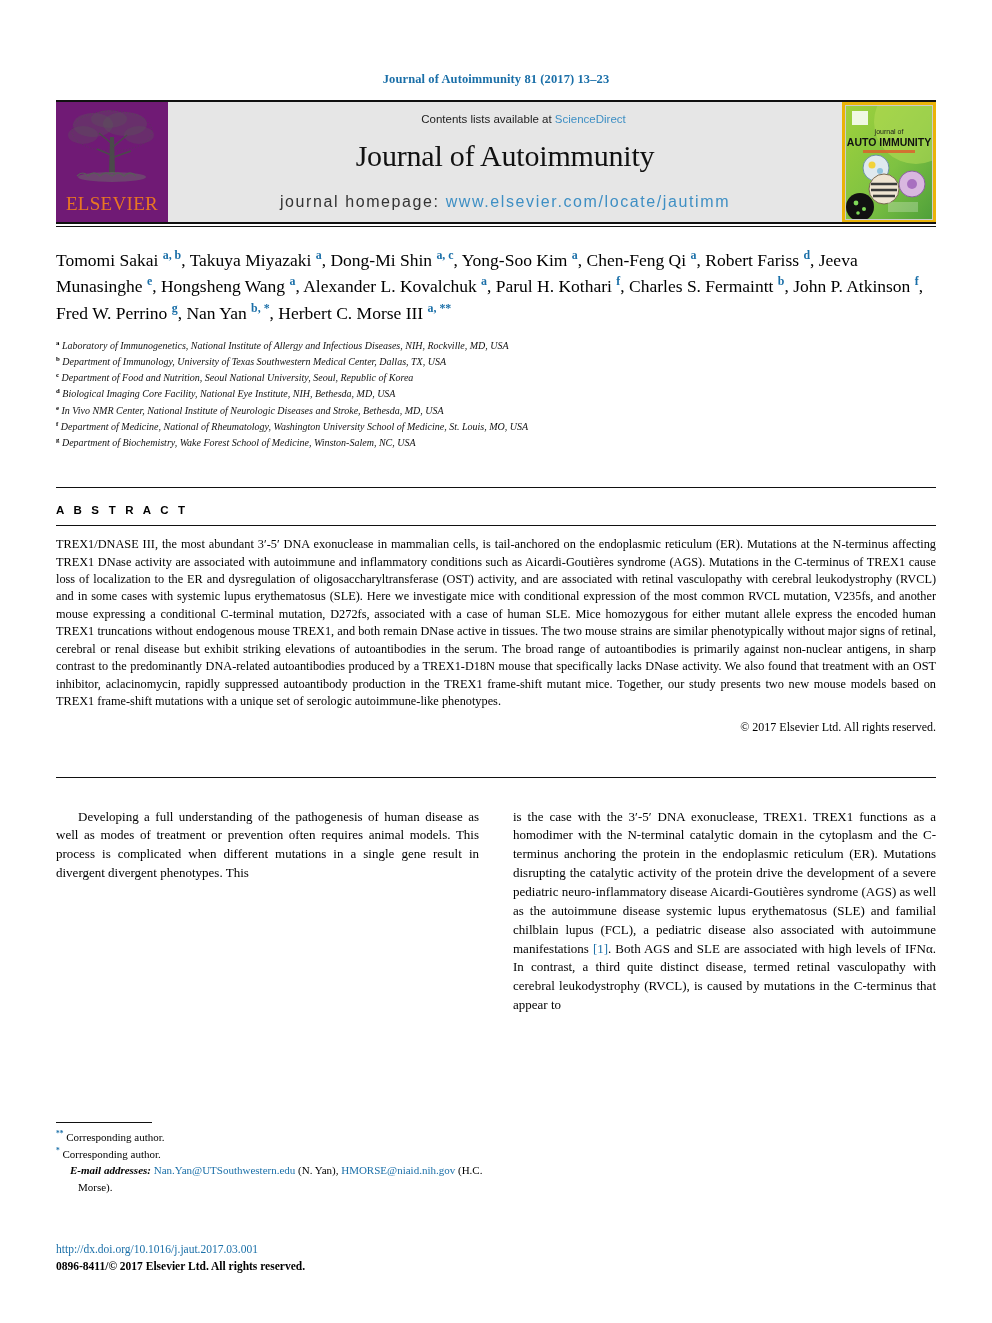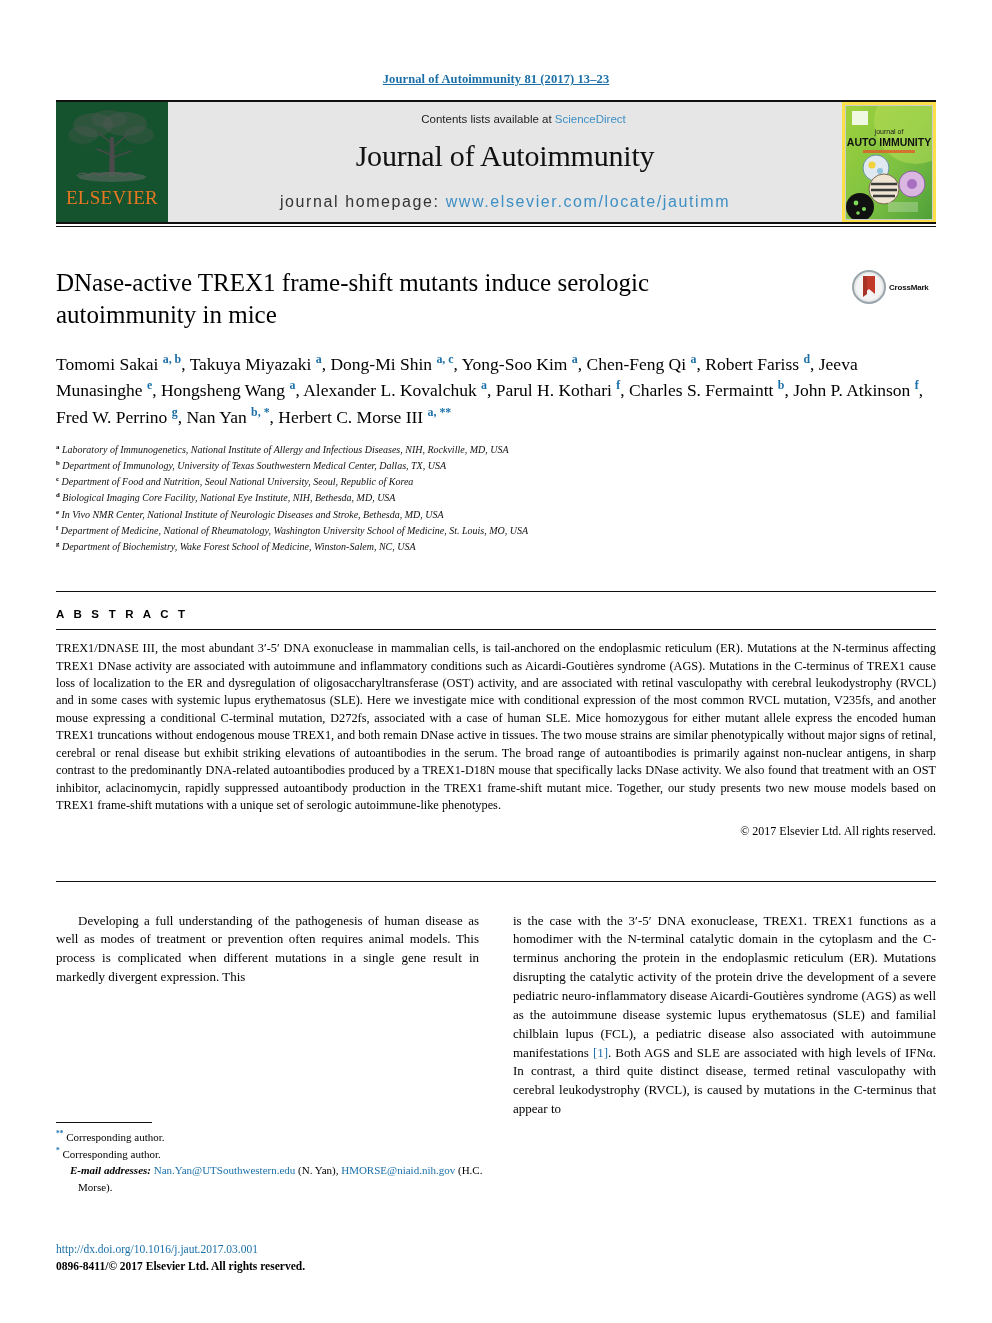--- a/index.html
+++ b/index.html
@@ -24,40 +24,40 @@
 
   
   .running-head {
     text-align: center;
     font-family: "Liberation Serif", serif;
     font-size: 12.5px;
     font-weight: bold;
     color: #1a6fa8;
     padding-top: 72px;
     letter-spacing: 0.1px;
-    text-decoration: underline;
   }
 
   
   .masthead {
     margin: 13px 56px 0 56px;
     border-top: 2.5px solid #111;
     display: flex;
     align-items: stretch;
     height: 120px;
   }
   .elsevier-logo {
     width: 112px;
     flex: 0 0 112px;
     padding-top: 5px;
     display: flex;
     flex-direction: column;
     align-items: center;
     justify-content: flex-start;
-    background: #14532d;
+    background: #701a75;
+    gap: 6px;
   }
   .tree-svg { display:block; }
   .elsevier-word {
     font-family: "Liberation Serif", serif;
     font-size: 19px;
     letter-spacing: 0.3px;
     color: #E87722;
     font-weight: normal;
     margin-top: -2px;
   }
@@ -92,21 +92,21 @@
     font-size: 16px;
     letter-spacing: 1.6px;
     margin-top: 20px;
     color: #333;
   }
   .homepage-line .url { color: #3e8fc4; }
   .cover-thumb {
     width: 94px;
     flex: 0 0 94px;
     position: relative;
-    background: #fde047;
+    background: #eab308;
     display: flex;
     align-items: center;
     justify-content: center;
   }
   .cover-inner {
     width: 86px;
     height: 113px;
     position: relative;
     overflow: hidden;
     border: 1px solid #ccc;
@@ -366,32 +366,20 @@
           <circle cx="12" cy="107" r="1.8" fill="#7ed957"></circle>
           <rect x="42" y="96" width="30" height="10" fill="#ffffff" opacity="0.25"></rect>
         </svg>
       </div>
     </div>
   </div>
 
   <div class="rule-bottom"></div>
   <div class="rule-thin"></div>
 
-  <div class="title-block">
-    <h1 class="article-title">DNase-active TREX1 frame-shift mutants induce serologic autoimmunity in mice</h1>
-    <div class="crossmark">
-      <svg width="34" height="34" viewBox="0 0 34 34">
-        <circle cx="17" cy="17" r="16" fill="#e9e9e9" stroke="#9aa5ab" stroke-width="2"></circle>
-        <circle cx="17" cy="17" r="13" fill="#f4f4f4"></circle>
-        <path d="M11 6 h12 v18 l-6 -5 l-6 5 Z" fill="#c1392b"></path>
-        <path d="M11 6 h4 v18 l-4 3 Z" fill="#a83226"></path>
-      </svg>
-      <span class="crossmark-text">CrossMark</span>
-    </div>
-  </div>
 
   <div class="authors">Tomomi Sakai <sup>a, b</sup>, Takuya Miyazaki <sup>a</sup>, Dong-Mi Shin <sup>a, c</sup>, Yong-Soo Kim <sup>a</sup>, Chen-Feng Qi <sup>a</sup>, Robert Fariss <sup>d</sup>, Jeeva Munasinghe <sup>e</sup>, Hongsheng Wang <sup>a</sup>, Alexander L. Kovalchuk <sup>a</sup>, Parul H. Kothari <sup>f</sup>, Charles S. Fermaintt <sup>b</sup>, John P. Atkinson <sup>f</sup>, Fred W. Perrino <sup>g</sup>, Nan Yan <sup>b, *</sup>, Herbert C. Morse III <sup>a, **</sup></div>
 
   <div class="affs">
     <div class="aff"><sup>a</sup> <span>Laboratory of Immunogenetics, National Institute of Allergy and Infectious Diseases, NIH, Rockville, MD, USA</span></div>
     <div class="aff"><sup>b</sup> <span>Department of Immunology, University of Texas Southwestern Medical Center, Dallas, TX, USA</span></div>
     <div class="aff"><sup>c</sup> <span>Department of Food and Nutrition, Seoul National University, Seoul, Republic of Korea</span></div>
     <div class="aff"><sup>d</sup> <span>Biological Imaging Core Facility, National Eye Institute, NIH, Bethesda, MD, USA</span></div>
     <div class="aff"><sup>e</sup> <span>In Vivo NMR Center, National Institute of Neurologic Diseases and Stroke, Bethesda, MD, USA</span></div>
     <div class="aff"><sup>f</sup> <span>Department of Medicine, National of Rheumatology, Washington University School of Medicine, St. Louis, MO, USA</span></div>
@@ -403,21 +391,21 @@
     <div class="col-abs">
       <div class="sec-head">A B S T R A C T</div>
       <div class="sec-rule"></div>
       <div class="abstract-body">TREX1/DNASE III, the most abundant 3′-5′ DNA exonuclease in mammalian cells, is tail-anchored on the endoplasmic reticulum (ER). Mutations at the N-terminus affecting TREX1 DNase activity are associated with autoimmune and inflammatory conditions such as Aicardi-Goutières syndrome (AGS). Mutations in the C-terminus of TREX1 cause loss of localization to the ER and dysregulation of oligosaccharyltransferase (OST) activity, and are associated with retinal vasculopathy with cerebral leukodystrophy (RVCL) and in some cases with systemic lupus erythematosus (SLE). Here we investigate mice with conditional expression of the most common RVCL mutation, V235fs, and another mouse expressing a conditional C-terminal mutation, D272fs, associated with a case of human SLE. Mice homozygous for either mutant allele express the encoded human TREX1 truncations without endogenous mouse TREX1, and both remain DNase active in tissues. The two mouse strains are similar phenotypically without major signs of retinal, cerebral or renal disease but exhibit striking elevations of autoantibodies in the serum. The broad range of autoantibodies is primarily against non-nuclear antigens, in sharp contrast to the predominantly DNA-related autoantibodies produced by a TREX1-D18N mouse that specifically lacks DNase activity. We also found that treatment with an OST inhibitor, aclacinomycin, rapidly suppressed autoantibody production in the TREX1 frame-shift mutant mice. Together, our study presents two new mouse models based on TREX1 frame-shift mutations with a unique set of serologic autoimmune-like phenotypes.</div>
       <div class="copyright">© 2017 Elsevier Ltd. All rights reserved.</div>
     </div>
   </div>
 
   <div class="body-cols">
     <div class="bcol">
-      <p class="para">Developing a full understanding of the pathogenesis of human disease as well as modes of treatment or prevention often requires animal models. This process is complicated when different mutations in a single gene result in markedly divergent expression. This</p>
+      <p class="para">Developing a full understanding of the pathogenesis of human disease as well as modes of treatment or prevention often requires animal models. This process is complicated when different mutations in a single gene result in divergent divergent phenotypes. This</p>
     </div>
     <div class="bcol">
       <p class="para noind"><span>is the case with the 3′-5′ DNA exonuclease, TREX1. TREX1 functions as a homodimer with the N-terminal catalytic domain in the cytoplasm and the C-terminus anchoring the protein in the endoplasmic reticulum (ER). Mutations disrupting the catalytic activity of the protein drive the development of a severe pediatric neuro-inflammatory disease Aicardi-Goutières syndrome (AGS) as well as the autoimmune disease systemic lupus erythematosus (SLE) and familial chilblain lupus (FCL), a pediatric disease also associated with autoimmune manifestations </span><span class="ref">[1]</span><span>. Both AGS and SLE are associated with high levels of IFNα. In contrast, a third quite distinct disease, termed retinal vasculopathy with cerebral leukodystrophy (RVCL), is caused by mutations in the C-terminus that appear to</span></p>
     </div>
   </div>
 
   <div class="footnotes">
     <div class="fn-rule"></div>
     <p class="fn"><sup class="star">**</sup> <span>Corresponding author.</span></p>
     <p class="fn"><sup class="star">*</sup> <span>Corresponding author.</span></p>

